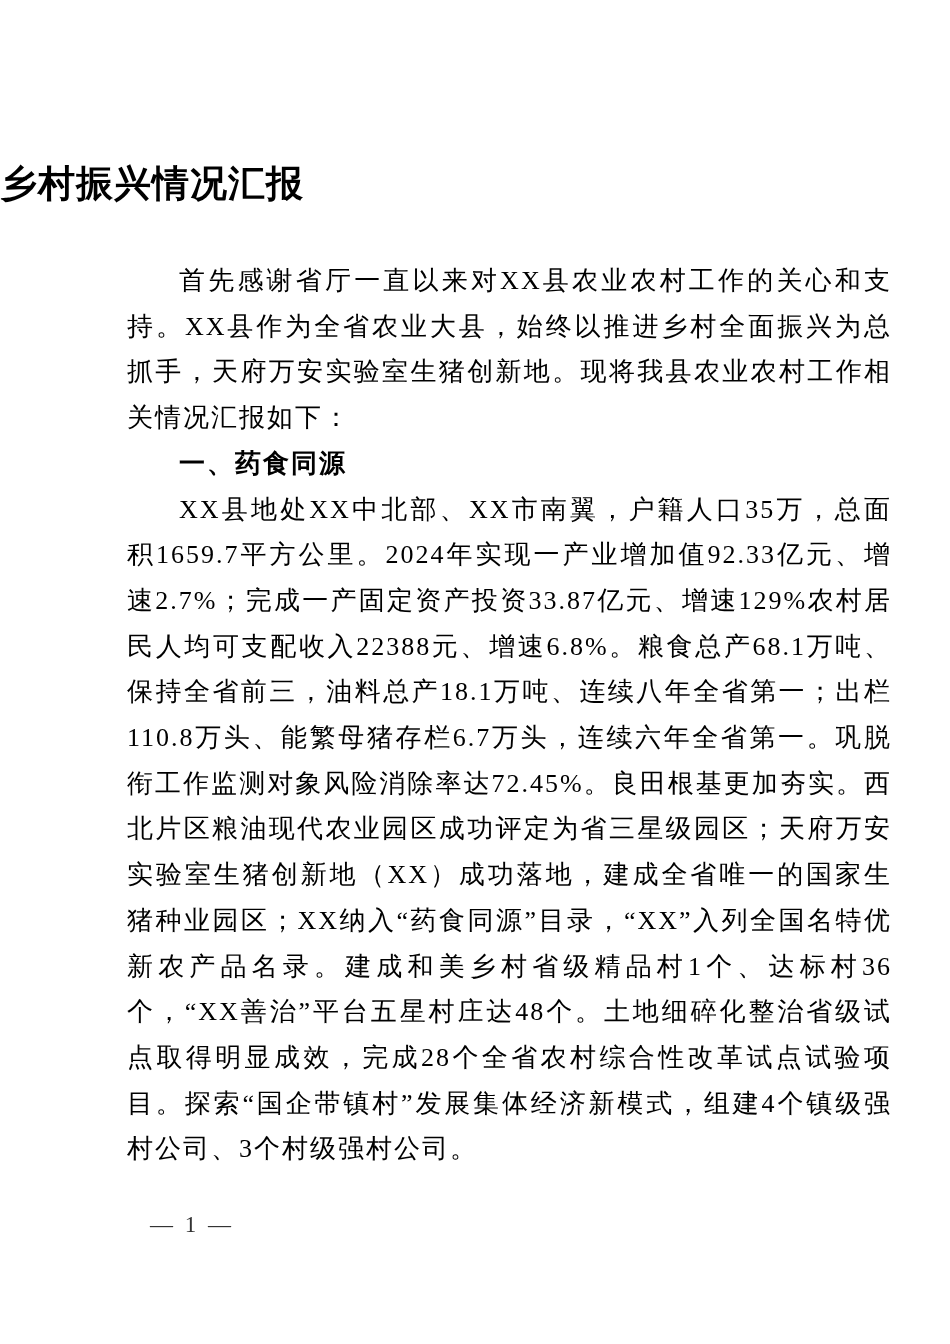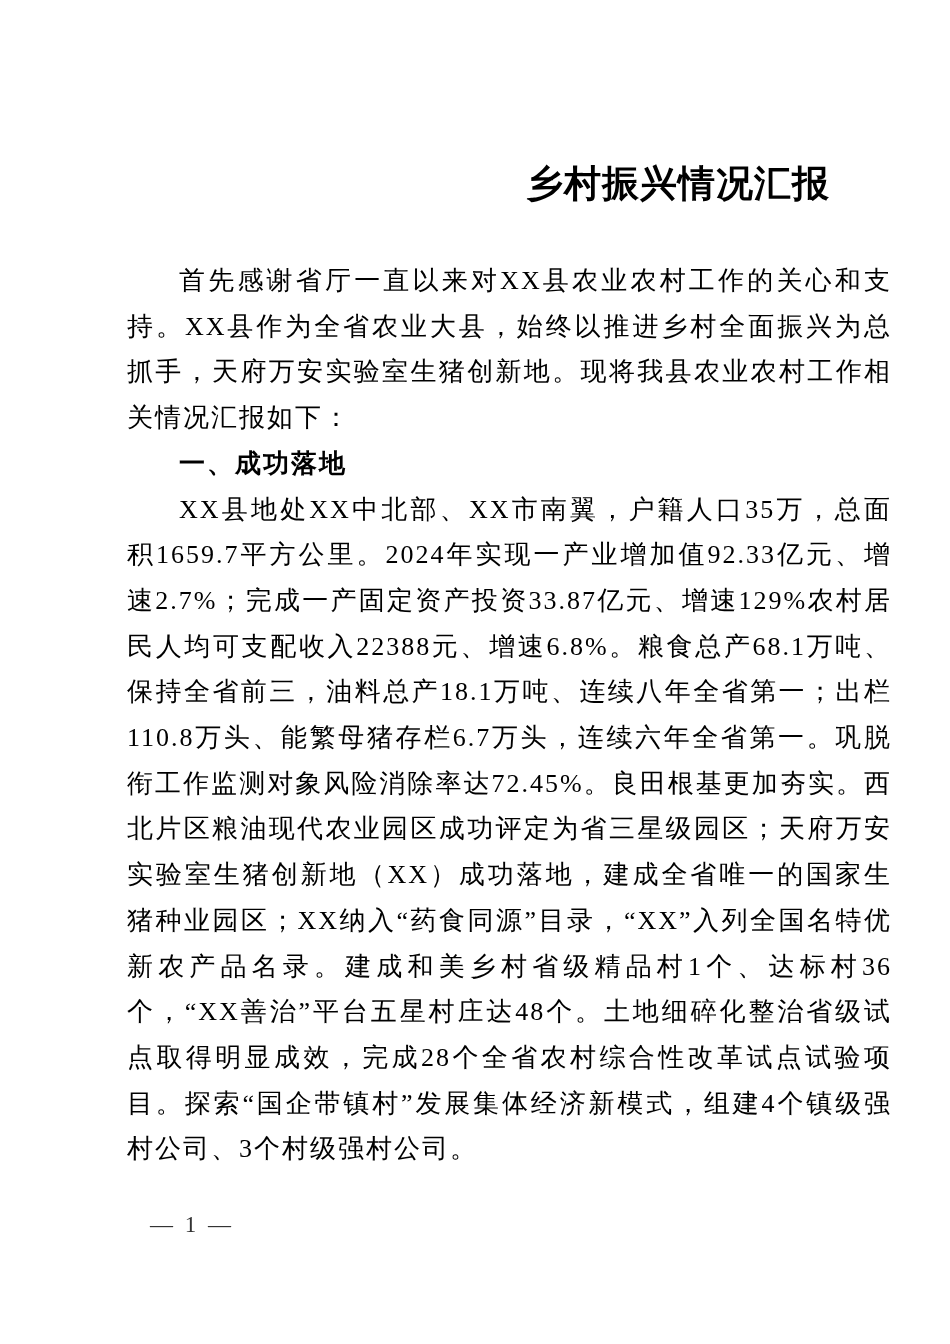--- a/index.html
+++ b/index.html
@@ -13,21 +13,21 @@
     height: 1344px;
     background: #ffffff;
     overflow: hidden;
     color: #000000;
   }
   .doc-title {
     position: absolute;
     top: 158px;
     left: 0;
     width: 830px;
-    text-align: right;
+    text-align: left;
     font-family: "Liberation Serif", "DejaVu Serif", serif;
     font-weight: bold;
     font-size: 37px;
     line-height: 52px;
     letter-spacing: 1px;
     color: #000000;
     white-space: nowrap;
   }
   .doc-body {
     position: absolute;
@@ -70,19 +70,19 @@
 </style>
 </head>
 <body>
 
 <div class="page">
 
   <div class="doc-title">乡村振兴情况汇报</div>
 
   <div class="doc-body">
     <p>首先感谢省厅一直以来对XX县农业农村工作的关心和支持。XX县作为全省农业大县，始终以推进乡村全面振兴为总抓手，天府万安实验室生猪创新地。现将我县农业农村工作相关情况汇报如下：</p>
-    <p class="section-heading">一、成功落地</p>
+    <p class="section-heading">一、药食同源</p>
     <p>XX县地处XX中北部、XX市南翼，户籍人口35万，总面积1659.7平方公里。2024年实现一产业增加值92.33亿元、增速2.7%；完成一产固定资产投资33.87亿元、增速129%农村居民人均可支配收入22388元、增速6.8%。粮食总产68.1万吨、保持全省前三，油料总产18.1万吨、连续八年全省第一；出栏110.8万头、能繁母猪存栏6.7万头，连续六年全省第一。巩脱衔工作监测对象风险消除率达72.45%。良田根基更加夯实。西北片区粮油现代农业园区成功评定为省三星级园区；天府万安实验室生猪创新地（XX）成功落地，建成全省唯一的国家生猪种业园区；XX纳入“药食同源”目录，“XX”入列全国名特优新农产品名录。建成和美乡村省级精品村1个、达标村36个，“XX善治”平台五星村庄达48个。土地细碎化整治省级试点取得明显成效，完成28个全省农村综合性改革试点试验项目。探索“国企带镇村”发展集体经济新模式，组建4个镇级强村公司、3个村级强村公司。</p>
   </div>
 
   <div class="page-footer">— 1 —</div>
 
 </div>
 
 </body></html>

